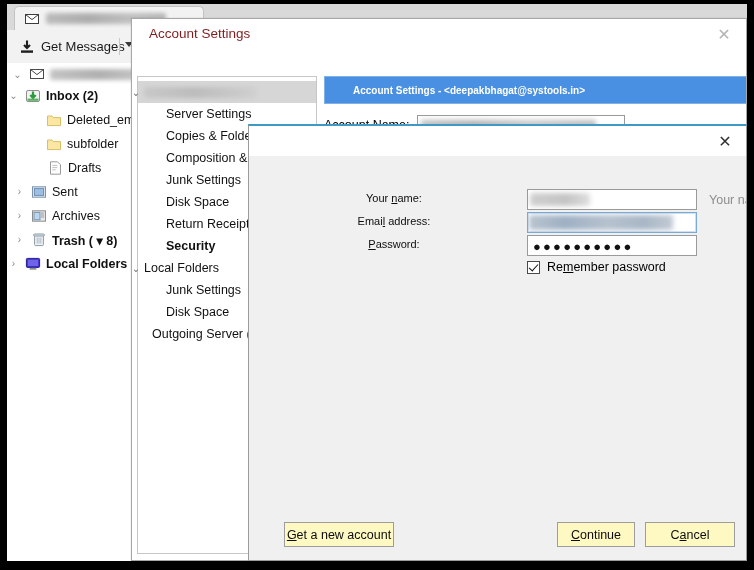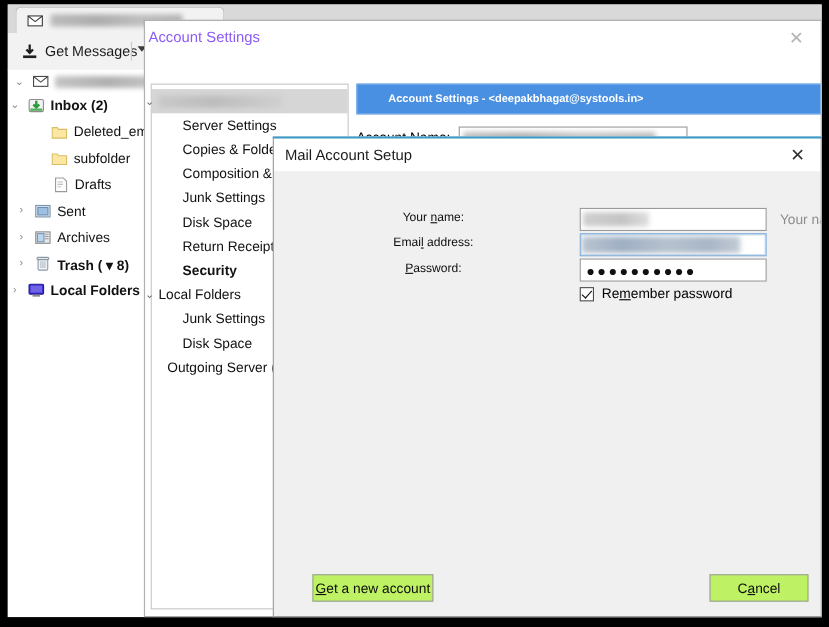--- a/index.html
+++ b/index.html
@@ -44,21 +44,21 @@
   .frow.bold .nm{font-weight:bold;}
 
   
   .ic{width:16px;height:16px;display:inline-block;position:relative;flex:0 0 16px;}
   .ic svg{display:block;}
 
   
   .as-window{position:absolute;left:131px;top:18px;width:616px;height:543px;background:#fff;
      border:1px solid #a8a8a8;box-shadow:0 0 0 1px rgba(0,0,0,.04);box-sizing:border-box;overflow:hidden;}
   .as-title{position:absolute;left:0;top:0;width:100%;height:31px;background:#fff;}
-  .as-title .t{position:absolute;left:3px;top:7px;font-size:13.5px;color:#8b5cf6;}
+  .as-title .t{position:absolute;left:17px;top:7px;font-size:13.5px;color:#7f1d1d;}
   .as-close{position:absolute;right:0;top:0;width:44px;height:31px;display:flex;align-items:center;justify-content:center;color:#b4b4b4;font-size:16px;}
   .as-body{position:absolute;left:0;top:31px;width:100%;height:512px;background:#fff;}
 
   
   .as-tree{position:absolute;left:5px;top:26px;width:180px;height:478px;background:#fff;border:1px solid #c6c6c6;box-sizing:border-box;}
   .tr{position:absolute;left:0;width:178px;height:22px;display:flex;align-items:center;font-size:12.5px;color:#111;white-space:nowrap;}
   .tr .tw{width:16px;text-align:center;color:#6f6f6f;font-size:10px;}
   .tr.sel{background:#d6d6d6;}
   .tr-redact{height:11px;width:112px;border-radius:2px;
     background:linear-gradient(90deg,#c8c8c8,#bcbcbc 45%,#cfcfcf);filter:blur(2.2px);}
@@ -87,21 +87,21 @@
     background:linear-gradient(90deg,#cfcfcf,#c4c4c4 60%,#dedede);filter:blur(2.6px);}
   .rd-email{position:absolute;left:1px;top:2px;height:15px;width:144px;border-radius:1px;
     background:linear-gradient(90deg,#b9c4cf,#9fb0c4 25%,#b6c2ce 55%,#a8b6c6 80%,#c2cbd4);filter:blur(2.6px);}
   .pwd{position:absolute;left:5px;top:3px;font-size:13px;letter-spacing:2.2px;color:#111;line-height:15px;}
   .helper{position:absolute;font-size:12.5px;color:#8d8d8d;white-space:nowrap;}
 
   .cbrow{position:absolute;display:flex;align-items:center;gap:7px;font-size:12.5px;}
   .cbox{width:13px;height:13px;border:1px solid #4a4a4a;background:#fff;box-sizing:border-box;position:relative;}
   .cbox.checked:after{content:"";position:absolute;left:3px;top:0px;width:4px;height:8px;border:solid #111;border-width:0 1.6px 1.6px 0;transform:rotate(42deg);}
 
-  .btn{position:absolute;height:25px;background:#bef264;border:1px solid #9d9d9d;box-sizing:border-box;
+  .btn{position:absolute;height:25px;background:#fef9c3;border:1px solid #9d9d9d;box-sizing:border-box;
      display:flex;align-items:center;justify-content:center;font-size:12.5px;color:#0d0d0d;}
 
   u{text-decoration:underline;text-underline-offset:1px;}
 </style>
 </head>
 <body>
 
 <div class="screen">
  <div class="frame"></div>
 
@@ -298,21 +298,20 @@
          <span class="acctname-box">
            <span class="rd"></span>
          </span>
        </div>
      </div>
    </div>
  </div>
 
  <div class="mas">
    <div class="mas-title">
-     <span class="t">Mail Account Setup</span>
      <span class="mas-close">✕</span>
    </div>
    <div class="mas-body">
 
      <span class="flabel" style="left:20px;top:36px;width:250px;">Your <u>n</u>ame:</span>
      <span class="fbox" style="left:278px;top:33px;width:170px;">
        <span class="rd-name"></span>
      </span>
      <span class="helper" style="left:460px;top:37px;">Your name, as shown to others</span>
 
@@ -327,18 +326,21 @@
      </span>
 
      <div class="cbrow" style="left:278px;top:104px;">
        <span class="cbox checked"></span>
        <span>Re<u>m</u>ember password</span>
      </div>
 
      <div class="btn" style="left:35px;top:366px;width:110px;">
           <span><u>G</u>et a new account</span>
         </div>
+     <div class="btn" style="left:308px;top:366px;width:78px;">
+          <span><u>C</u>ontinue</span>
+        </div>
      <div class="btn" style="left:396px;top:366px;width:90px;">
           <span>C<u>a</u>ncel</span>
         </div>
    </div>
  </div>
 </div>
 
 </body></html>

